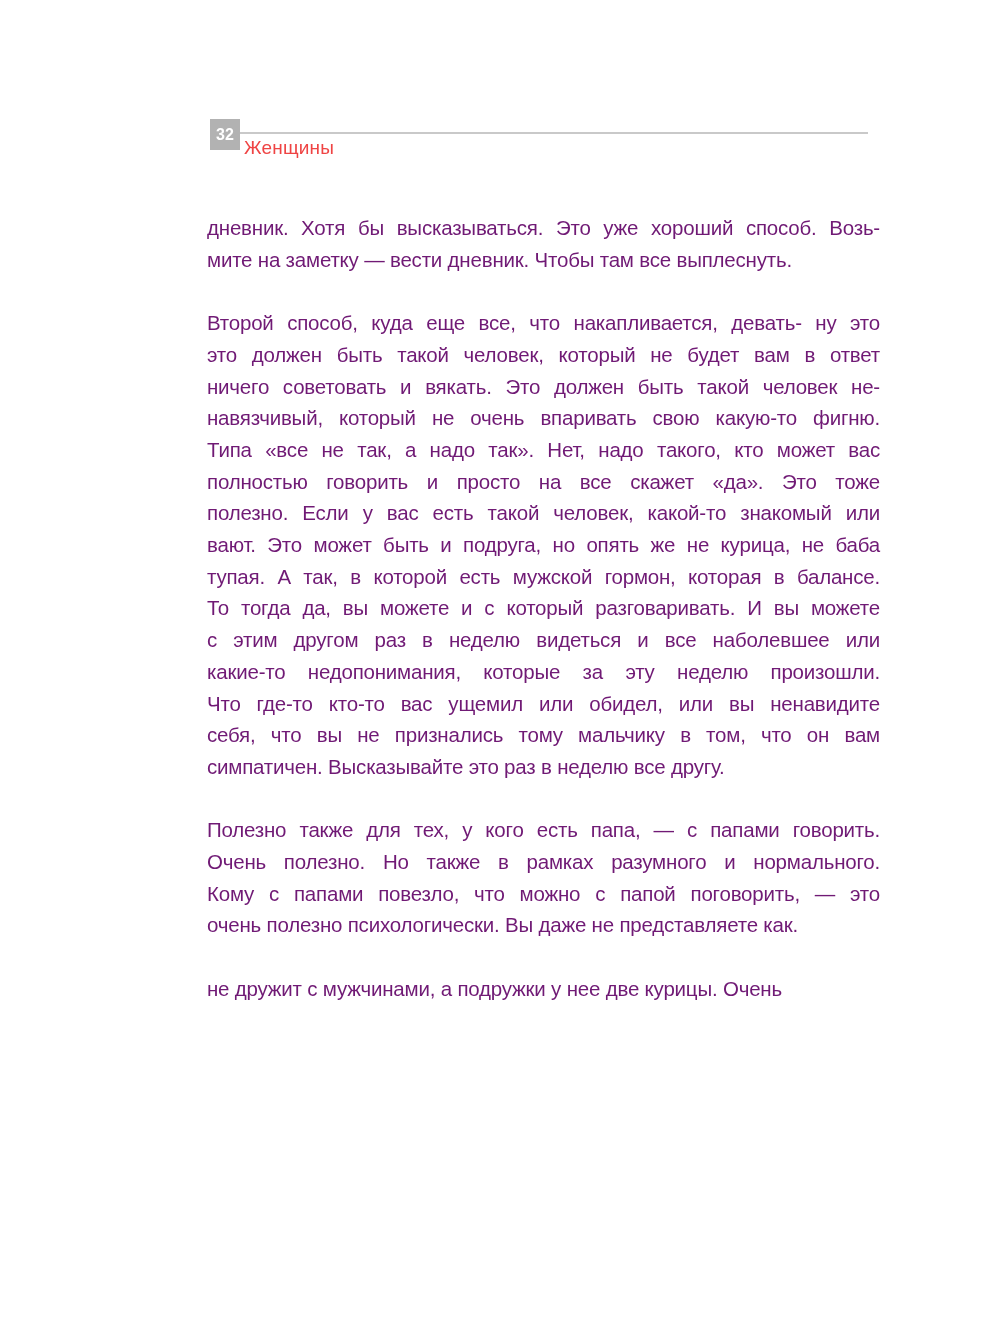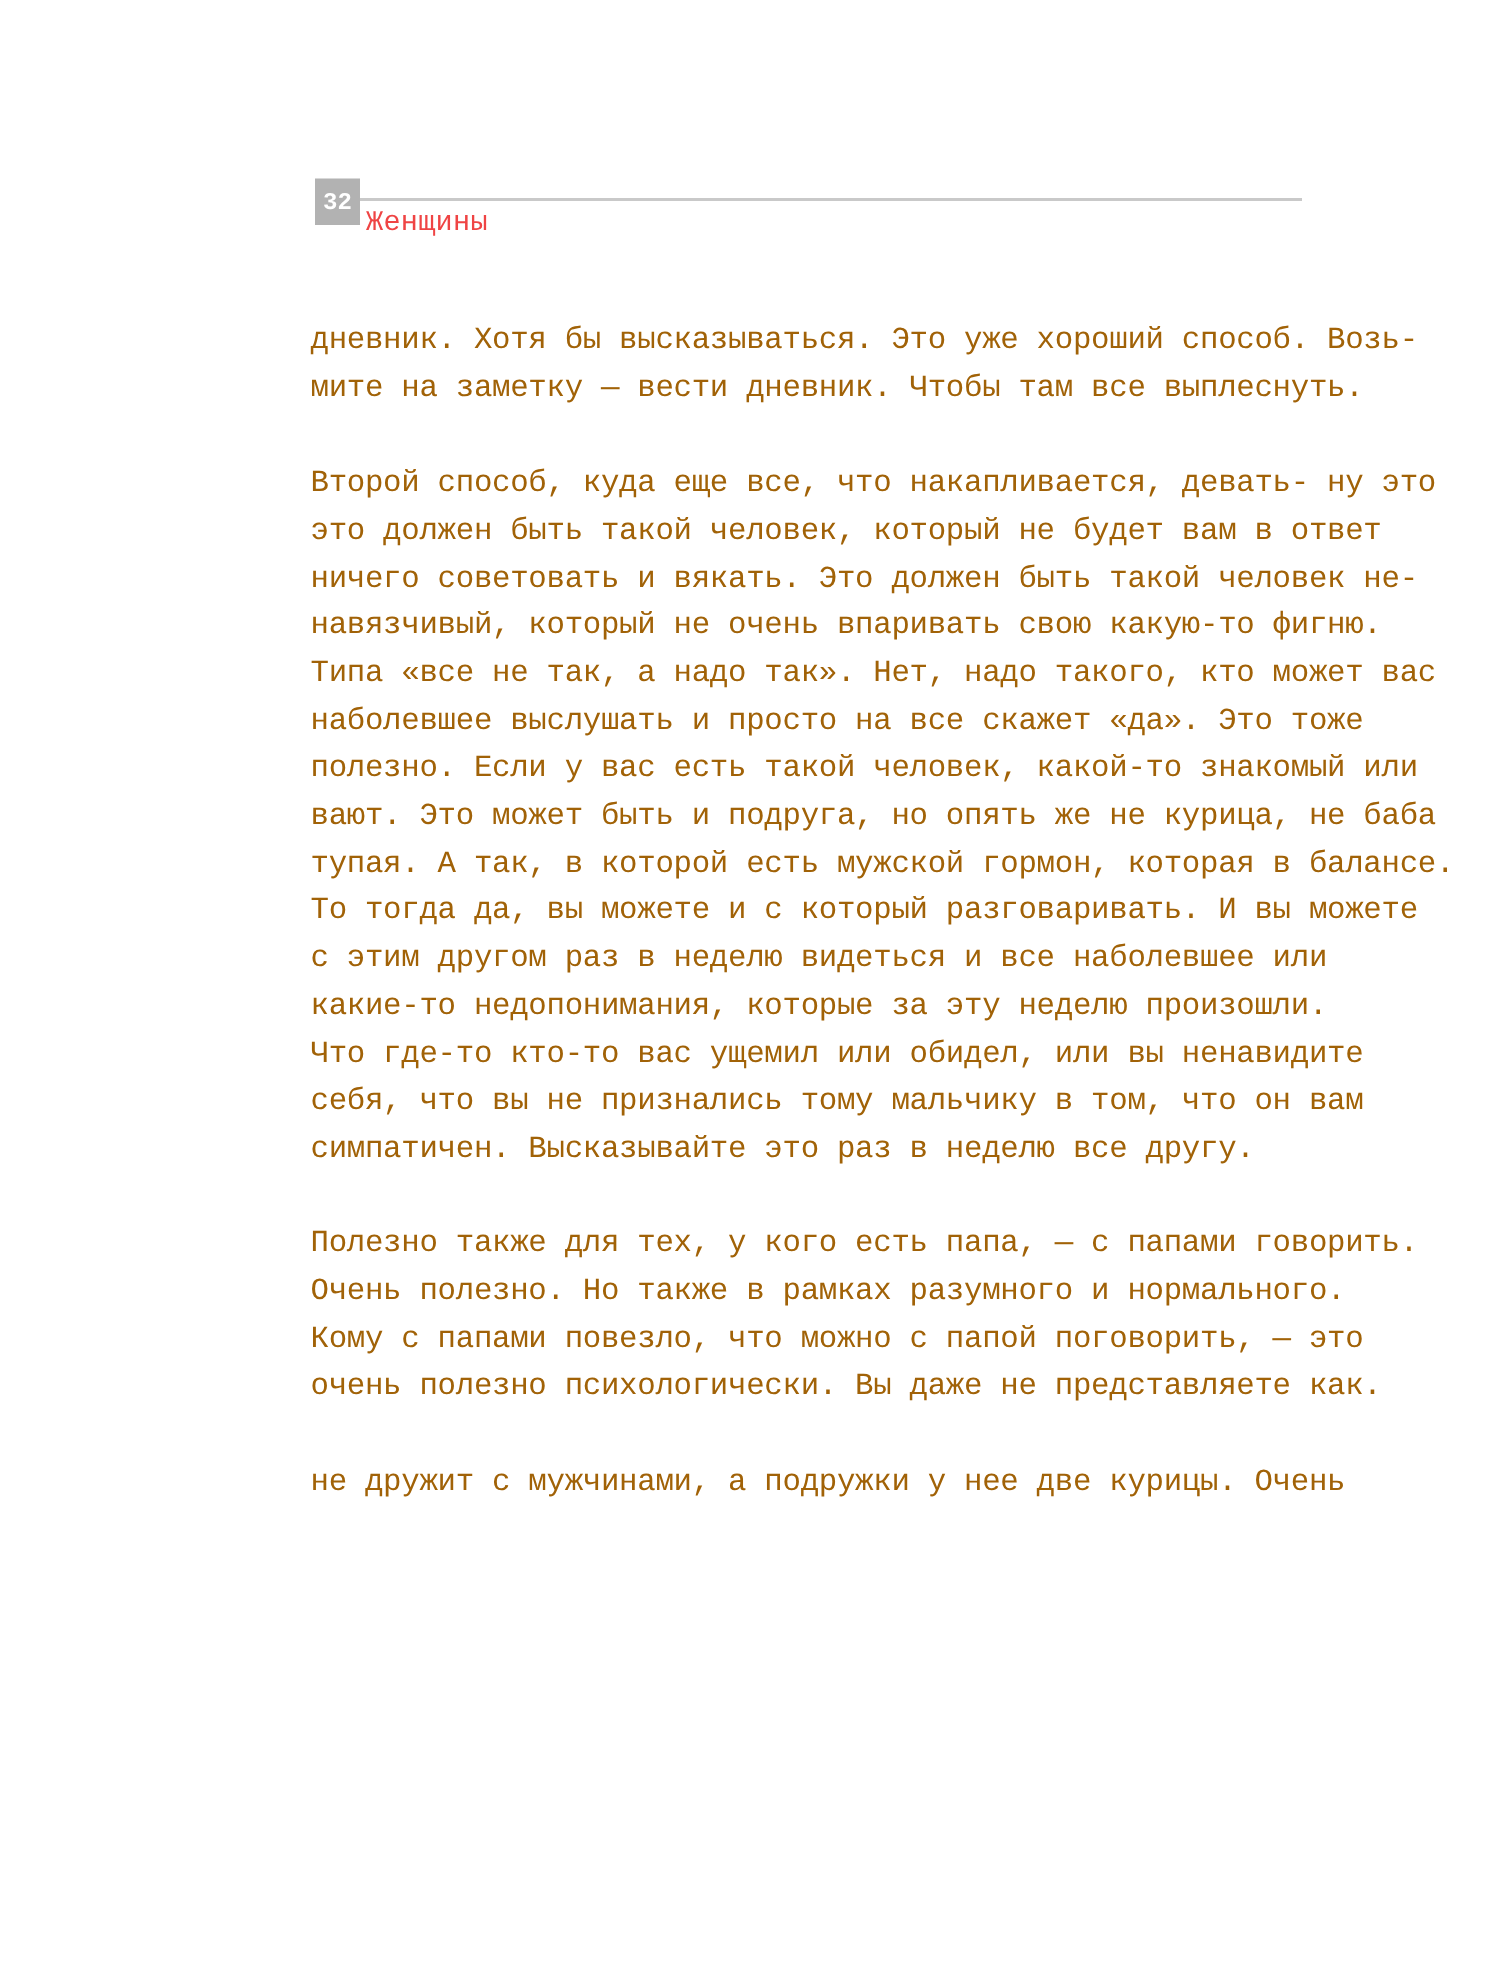--- a/index.html
+++ b/index.html
@@ -5,21 +5,21 @@
   html, body {
     margin: 0;
     padding: 0;
     background: #ffffff;
   }
   #page {
     position: relative;
     width: 1000px;
     height: 1317px;
     background: #ffffff;
-    font-family: Liberation Mono, monospace;
+    font-family: Liberation Sans, sans-serif;
     overflow: hidden;
   }
 
   
   .page-number-box {
     position: absolute;
     left: 210px;
     top: 119px;
     width: 30px;
     height: 31px;
@@ -48,21 +48,21 @@
     line-height: 20px;
     letter-spacing: 0.2px;
   }
 
   
   .text-block {
     position: absolute;
     left: 207px;
     top: 212px;
     width: 673px;
-    color: #a16207;
+    color: #701a75;
     font-size: 20.5px;
     letter-spacing: -0.2px;
   }
   .paragraph {
     margin: 0 0 31.7px 0;
   }
   .paragraph:last-child {
     margin-bottom: 0;
   }
   .text-line {
@@ -92,21 +92,21 @@
       <div class="paragraph">
         <div class="text-line">дневник. Хотя бы высказываться. Это уже хороший способ. Возь-</div>
         <div class="text-line last">мите на заметку — вести дневник. Чтобы там все выплеснуть.</div>
       </div>
       <div class="paragraph">
         <div class="text-line">Второй способ, куда еще все, что накапливается, девать- ну это</div>
         <div class="text-line">это должен быть такой человек, который не будет вам в ответ</div>
         <div class="text-line">ничего советовать и вякать. Это должен быть такой человек не-</div>
         <div class="text-line">навязчивый, который не очень впаривать свою какую-то фигню.</div>
         <div class="text-line">Типа «все не так, а надо так». Нет, надо такого, кто может вас</div>
-        <div class="text-line">наболевшее выслушать и просто на все скажет «да». Это тоже</div>
+        <div class="text-line">полностью говорить и просто на все скажет «да». Это тоже</div>
         <div class="text-line">полезно. Если у вас есть такой человек, какой-то знакомый или</div>
         <div class="text-line">вают. Это может быть и подруга, но опять же не курица, не баба</div>
         <div class="text-line">тупая. А так, в которой есть мужской гормон, которая в балансе.</div>
         <div class="text-line">То тогда да, вы можете и с который разговаривать. И вы можете</div>
         <div class="text-line">с этим другом раз в неделю видеться и все наболевшее или</div>
         <div class="text-line">какие-то недопонимания, которые за эту неделю произошли.</div>
         <div class="text-line">Что где-то кто-то вас ущемил или обидел, или вы ненавидите</div>
         <div class="text-line">себя, что вы не признались тому мальчику в том, что он вам</div>
         <div class="text-line last">симпатичен. Высказывайте это раз в неделю все другу.</div>
       </div>

